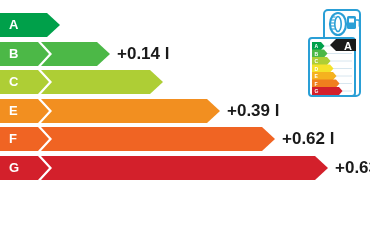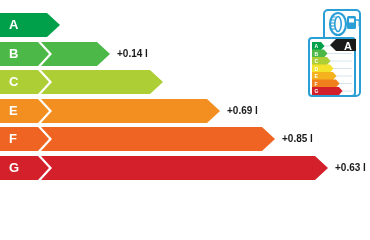--- a/index.html
+++ b/index.html
@@ -48,21 +48,21 @@
     font-size: 13px;
     font-family: "Liberation Sans", sans-serif;
     letter-spacing: 0px;
     z-index: 3;
     pointer-events: none;
   }
 
   .bar-value {
     flex: none;
     margin-left: 7px;
-    font-size: 10px;
+    font-size: 17px;
     font-weight: bold;
     font-family: "Liberation Sans", sans-serif;
     color: #1a1a1a;
     white-space: nowrap;
     line-height: 24px;
   }
 
   
   #tyre-label {
     position: absolute;
@@ -95,28 +95,28 @@
         <div class="bar-svg-wrap" style="width: 163px;"><svg width="163" height="24" viewBox="0 0 163 24">
             <path d="M0,0 H150 L163,12 L150,24 H0 Z" fill="#aece35"></path>
             <path d="M38,0 L49,12 L38,24 L41,24 L52,12 L41,0 Z" fill="#ffffff"></path>
           </svg><span class="bar-label">C</span></div>
       </div>
       <div class="bar-row" style="top: 98.8px;">
         <div class="bar-svg-wrap" style="width: 220px;"><svg width="220" height="24" viewBox="0 0 220 24">
             <path d="M0,0 H207 L220,12 L207,24 H0 Z" fill="#f28f20"></path>
             <path d="M38,0 L49,12 L38,24 L41,24 L52,12 L41,0 Z" fill="#ffffff"></path>
           </svg><span class="bar-label">E</span></div>
-        <span class="bar-value">+0.69 l</span>
+        <span class="bar-value">+0.39 l</span>
       </div>
       <div class="bar-row" style="top: 127.4px;">
         <div class="bar-svg-wrap" style="width: 275px;"><svg width="275" height="24" viewBox="0 0 275 24">
             <path d="M0,0 H262 L275,12 L262,24 H0 Z" fill="#f06423"></path>
             <path d="M38,0 L49,12 L38,24 L41,24 L52,12 L41,0 Z" fill="#ffffff"></path>
           </svg><span class="bar-label">F</span></div>
-        <span class="bar-value">+0.85 l</span>
+        <span class="bar-value">+0.62 l</span>
       </div>
       <div class="bar-row" style="top: 156px;">
         <div class="bar-svg-wrap" style="width: 328px;"><svg width="328" height="24" viewBox="0 0 328 24">
             <path d="M0,0 H315 L328,12 L315,24 H0 Z" fill="#d3202b"></path>
             <path d="M38,0 L49,12 L38,24 L41,24 L52,12 L41,0 Z" fill="#ffffff"></path>
           </svg><span class="bar-label">G</span></div>
         <span class="bar-value">+0.63 l</span>
       </div>
     </div>
 

